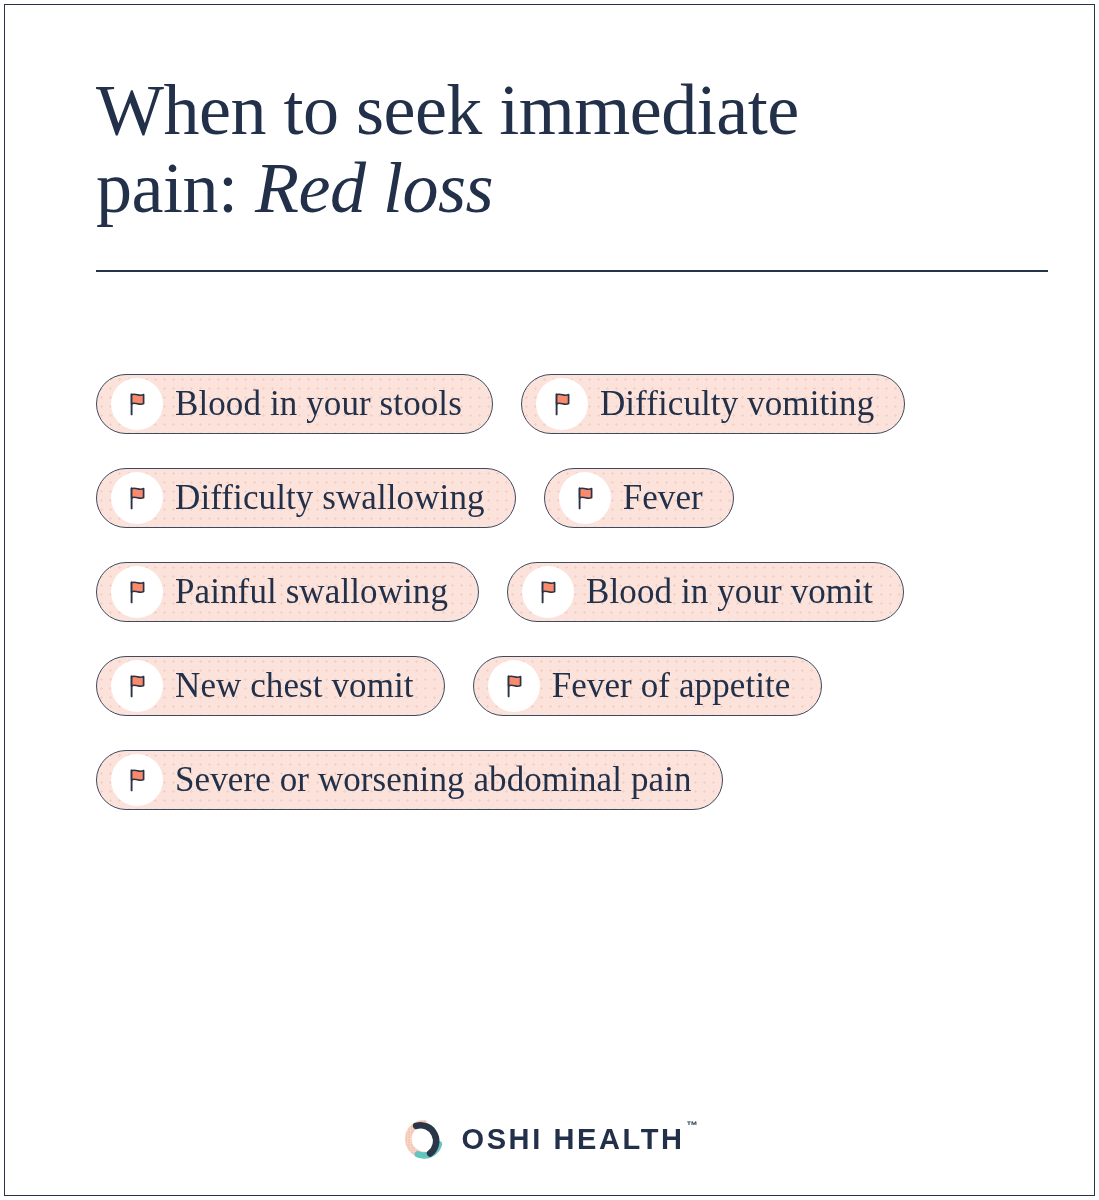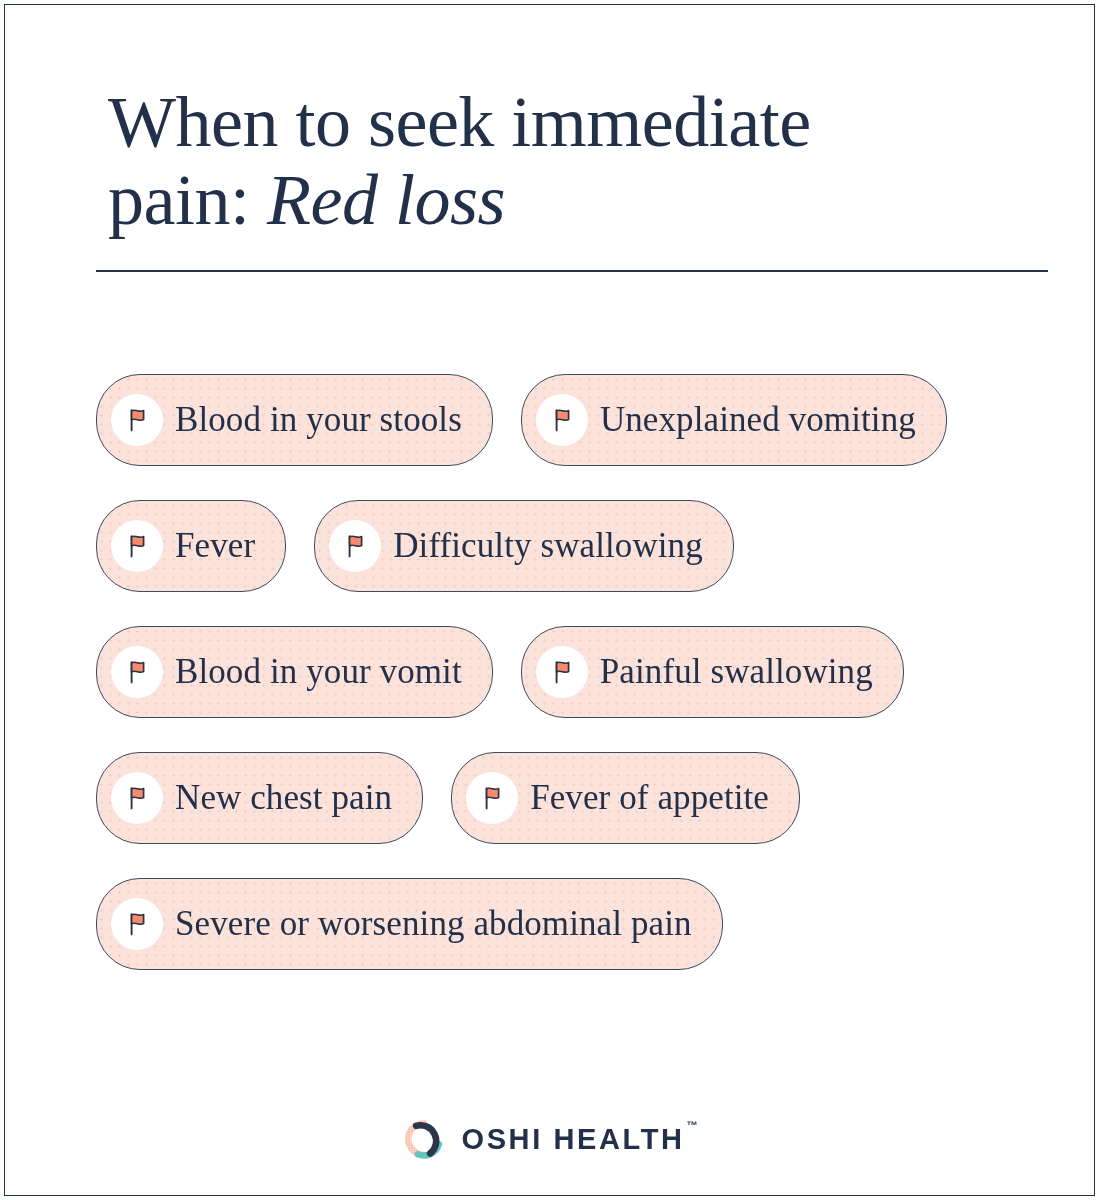--- a/index.html
+++ b/index.html
@@ -43,21 +43,21 @@
   }
 
   
   .title-block {
     position: absolute;
     left: 0;
     top: 72px;
     width: 952px;
   }
   .title {
-    margin: 12px;
+    margin: 0;
     font-family: "Liberation Serif", "DejaVu Serif", serif;
     font-size: 72px;
     line-height: 1.08;
     font-weight: 400;
     color: #22304a;
     letter-spacing: -0.5px;
     max-width: 880px;
   }
   .title .em {
     font-style: italic;
@@ -81,21 +81,21 @@
   }
   .chip-row {
     display: flex;
     align-items: center;
     gap: 28px;
     margin-bottom: 34px;
   }
   .chip {
     display: inline-flex;
     align-items: center;
-    height: 92px;
+    height: 60px;
     box-sizing: border-box;
     padding: 0 30px 0 14px;
     border: 1.6px solid #3e4a60;
     border-radius: 44px;
     background-color: #fbe2da;
     background-image:
       radial-gradient(#f7cfc3 1.1px, transparent 1.2px);
     background-size: 9px 9px;
     background-position: 0 0;
     white-space: nowrap;
@@ -187,75 +187,75 @@
           </span>
           <span class="chip-label">Blood in your stools</span>
         </div>
         <div class="chip">
           <span class="chip-icon">
             <svg width="30" height="30" viewBox="0 0 30 30" aria-hidden="true">
               <path d="M9.6 5.2 V25.4" stroke="#2b3447" stroke-width="1.9" stroke-linecap="round" fill="none"></path>
               <path d="M9.6 6.0 C13.2 3.4 17.4 8.0 21.6 5.6 L21.6 14.6 C17.4 17.0 13.2 12.4 9.6 15.0 Z" fill="#f98a6c" stroke="#2b3447" stroke-width="1.7" stroke-linejoin="round"></path>
             </svg>
           </span>
-          <span class="chip-label">Unexplained vomiting</span>
-        </div>
-      </div>
-
-      <div class="chip-row">
+          <span class="chip-label">Difficulty vomiting</span>
+        </div>
+      </div>
+
+      <div class="chip-row">
+        <div class="chip">
+          <span class="chip-icon">
+            <svg width="30" height="30" viewBox="0 0 30 30" aria-hidden="true">
+              <path d="M9.6 5.2 V25.4" stroke="#2b3447" stroke-width="1.9" stroke-linecap="round" fill="none"></path>
+              <path d="M9.6 6.0 C13.2 3.4 17.4 8.0 21.6 5.6 L21.6 14.6 C17.4 17.0 13.2 12.4 9.6 15.0 Z" fill="#f98a6c" stroke="#2b3447" stroke-width="1.7" stroke-linejoin="round"></path>
+            </svg>
+          </span>
+          <span class="chip-label">Difficulty swallowing</span>
+        </div>
         <div class="chip">
           <span class="chip-icon">
             <svg width="30" height="30" viewBox="0 0 30 30" aria-hidden="true">
               <path d="M9.6 5.2 V25.4" stroke="#2b3447" stroke-width="1.9" stroke-linecap="round" fill="none"></path>
               <path d="M9.6 6.0 C13.2 3.4 17.4 8.0 21.6 5.6 L21.6 14.6 C17.4 17.0 13.2 12.4 9.6 15.0 Z" fill="#f98a6c" stroke="#2b3447" stroke-width="1.7" stroke-linejoin="round"></path>
             </svg>
           </span>
           <span class="chip-label">Fever</span>
         </div>
-        <div class="chip">
-          <span class="chip-icon">
-            <svg width="30" height="30" viewBox="0 0 30 30" aria-hidden="true">
-              <path d="M9.6 5.2 V25.4" stroke="#2b3447" stroke-width="1.9" stroke-linecap="round" fill="none"></path>
-              <path d="M9.6 6.0 C13.2 3.4 17.4 8.0 21.6 5.6 L21.6 14.6 C17.4 17.0 13.2 12.4 9.6 15.0 Z" fill="#f98a6c" stroke="#2b3447" stroke-width="1.7" stroke-linejoin="round"></path>
-            </svg>
-          </span>
-          <span class="chip-label">Difficulty swallowing</span>
-        </div>
-      </div>
-
-      <div class="chip-row">
+      </div>
+
+      <div class="chip-row">
+        <div class="chip">
+          <span class="chip-icon">
+            <svg width="30" height="30" viewBox="0 0 30 30" aria-hidden="true">
+              <path d="M9.6 5.2 V25.4" stroke="#2b3447" stroke-width="1.9" stroke-linecap="round" fill="none"></path>
+              <path d="M9.6 6.0 C13.2 3.4 17.4 8.0 21.6 5.6 L21.6 14.6 C17.4 17.0 13.2 12.4 9.6 15.0 Z" fill="#f98a6c" stroke="#2b3447" stroke-width="1.7" stroke-linejoin="round"></path>
+            </svg>
+          </span>
+          <span class="chip-label">Painful swallowing</span>
+        </div>
         <div class="chip">
           <span class="chip-icon">
             <svg width="30" height="30" viewBox="0 0 30 30" aria-hidden="true">
               <path d="M9.6 5.2 V25.4" stroke="#2b3447" stroke-width="1.9" stroke-linecap="round" fill="none"></path>
               <path d="M9.6 6.0 C13.2 3.4 17.4 8.0 21.6 5.6 L21.6 14.6 C17.4 17.0 13.2 12.4 9.6 15.0 Z" fill="#f98a6c" stroke="#2b3447" stroke-width="1.7" stroke-linejoin="round"></path>
             </svg>
           </span>
           <span class="chip-label">Blood in your vomit</span>
         </div>
-        <div class="chip">
-          <span class="chip-icon">
-            <svg width="30" height="30" viewBox="0 0 30 30" aria-hidden="true">
-              <path d="M9.6 5.2 V25.4" stroke="#2b3447" stroke-width="1.9" stroke-linecap="round" fill="none"></path>
-              <path d="M9.6 6.0 C13.2 3.4 17.4 8.0 21.6 5.6 L21.6 14.6 C17.4 17.0 13.2 12.4 9.6 15.0 Z" fill="#f98a6c" stroke="#2b3447" stroke-width="1.7" stroke-linejoin="round"></path>
-            </svg>
-          </span>
-          <span class="chip-label">Painful swallowing</span>
-        </div>
-      </div>
-
-      <div class="chip-row">
-        <div class="chip">
-          <span class="chip-icon">
-            <svg width="30" height="30" viewBox="0 0 30 30" aria-hidden="true">
-              <path d="M9.6 5.2 V25.4" stroke="#2b3447" stroke-width="1.9" stroke-linecap="round" fill="none"></path>
-              <path d="M9.6 6.0 C13.2 3.4 17.4 8.0 21.6 5.6 L21.6 14.6 C17.4 17.0 13.2 12.4 9.6 15.0 Z" fill="#f98a6c" stroke="#2b3447" stroke-width="1.7" stroke-linejoin="round"></path>
-            </svg>
-          </span>
-          <span class="chip-label">New chest pain</span>
+      </div>
+
+      <div class="chip-row">
+        <div class="chip">
+          <span class="chip-icon">
+            <svg width="30" height="30" viewBox="0 0 30 30" aria-hidden="true">
+              <path d="M9.6 5.2 V25.4" stroke="#2b3447" stroke-width="1.9" stroke-linecap="round" fill="none"></path>
+              <path d="M9.6 6.0 C13.2 3.4 17.4 8.0 21.6 5.6 L21.6 14.6 C17.4 17.0 13.2 12.4 9.6 15.0 Z" fill="#f98a6c" stroke="#2b3447" stroke-width="1.7" stroke-linejoin="round"></path>
+            </svg>
+          </span>
+          <span class="chip-label">New chest vomit</span>
         </div>
         <div class="chip">
           <span class="chip-icon">
             <svg width="30" height="30" viewBox="0 0 30 30" aria-hidden="true">
               <path d="M9.6 5.2 V25.4" stroke="#2b3447" stroke-width="1.9" stroke-linecap="round" fill="none"></path>
               <path d="M9.6 6.0 C13.2 3.4 17.4 8.0 21.6 5.6 L21.6 14.6 C17.4 17.0 13.2 12.4 9.6 15.0 Z" fill="#f98a6c" stroke="#2b3447" stroke-width="1.7" stroke-linejoin="round"></path>
             </svg>
           </span>
           <span class="chip-label">Fever of appetite</span>
         </div>

